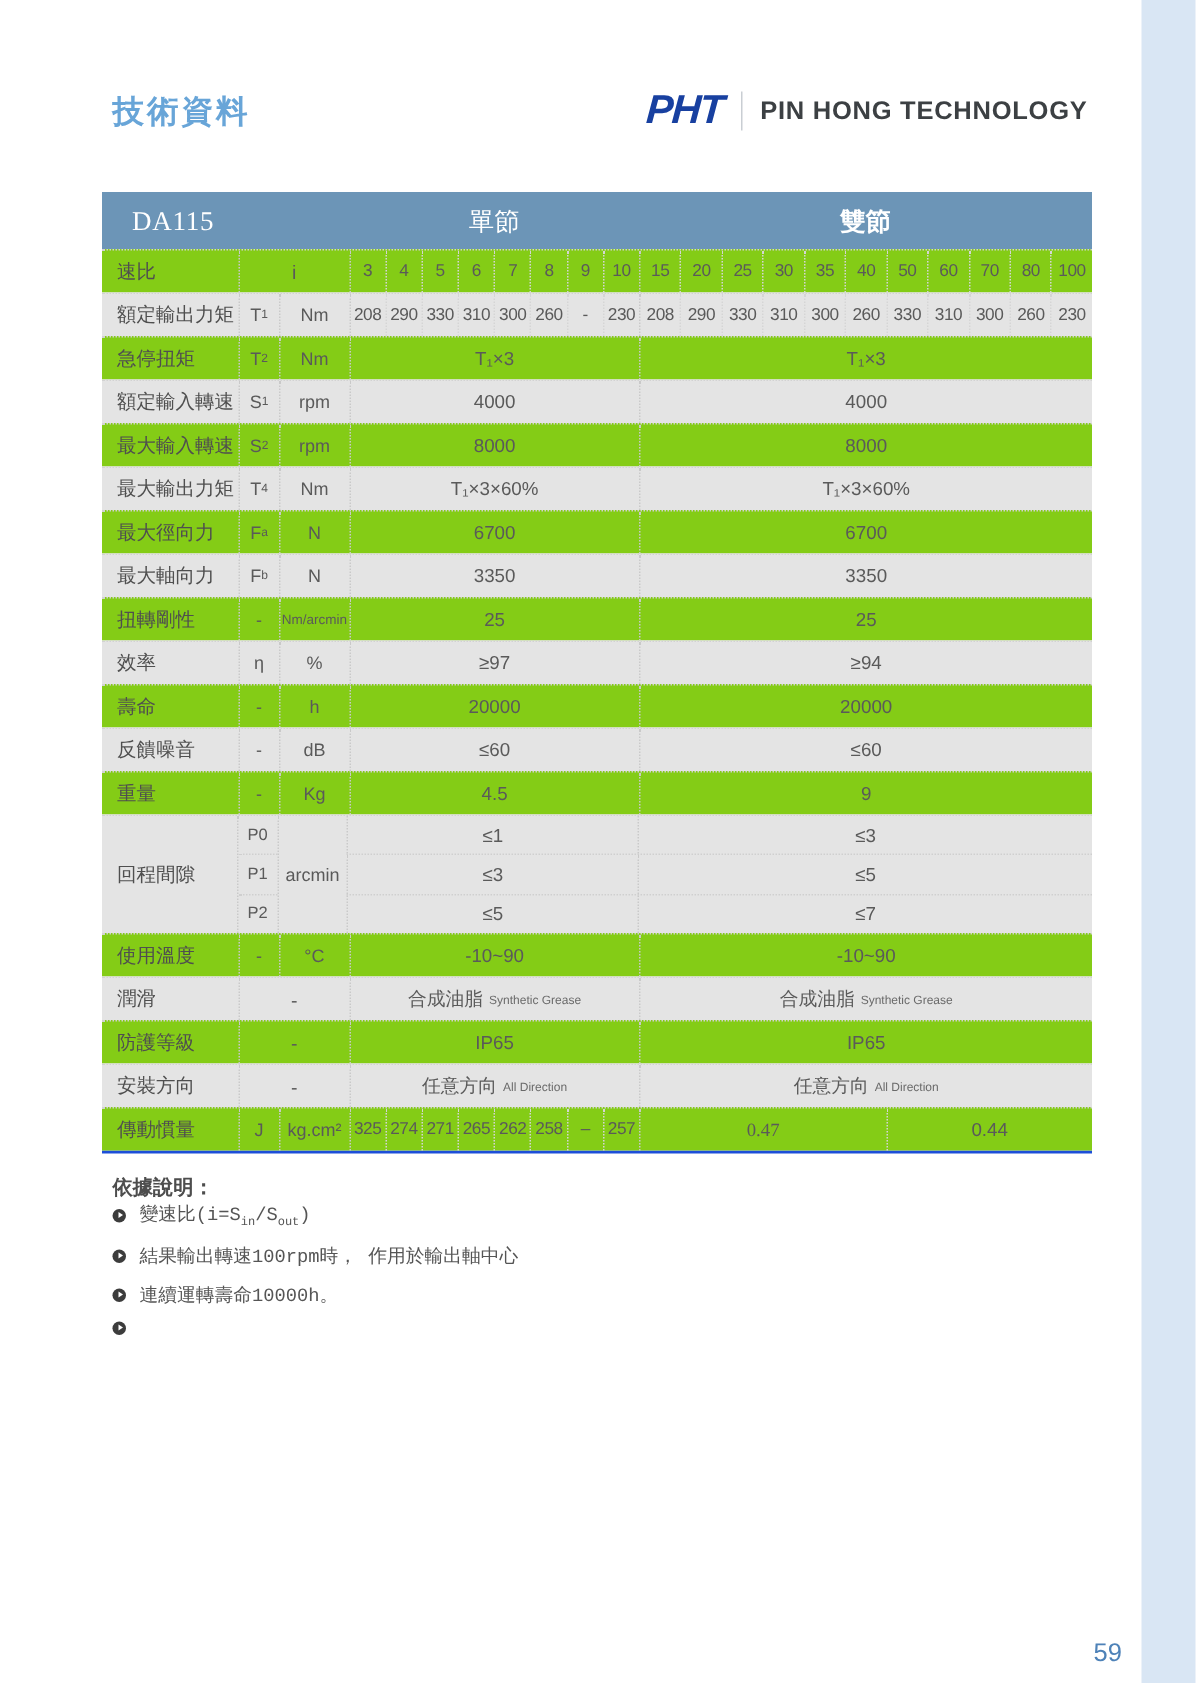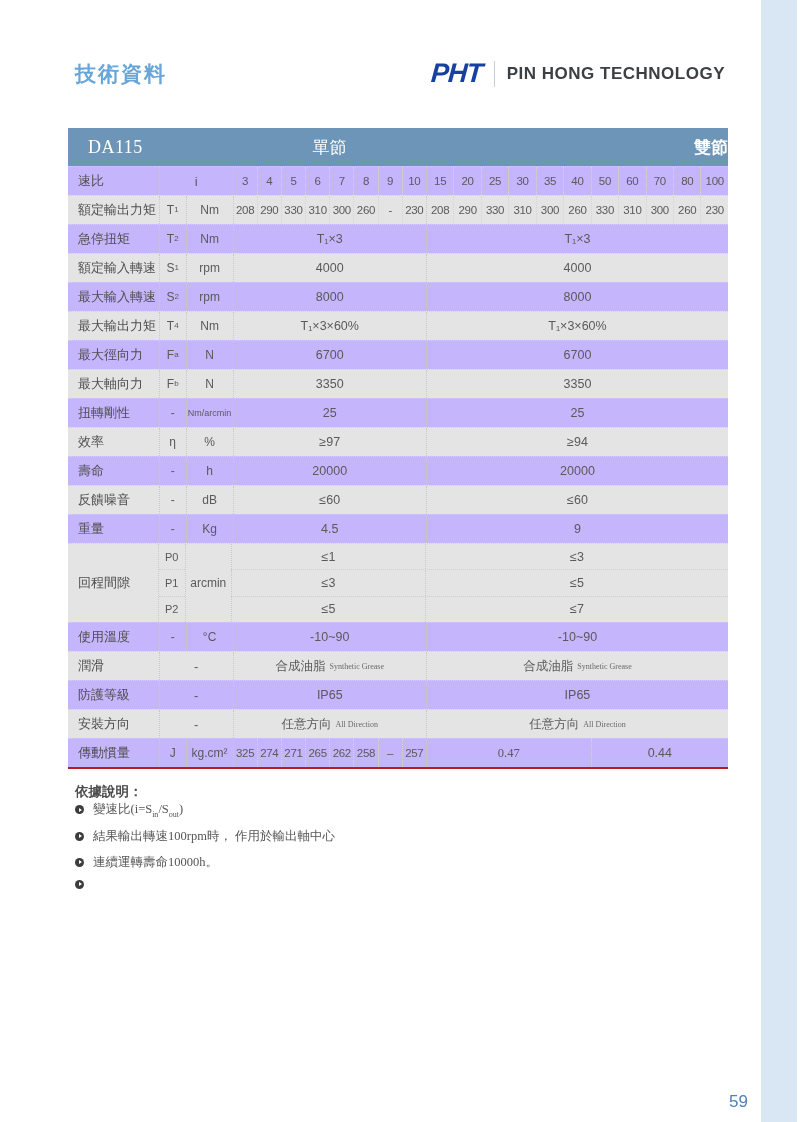--- a/index.html
+++ b/index.html
@@ -11,57 +11,57 @@
 
   
   .top{position:absolute;left:75px;top:58px;width:650px;display:flex;justify-content:space-between;align-items:center;}
   .doc-title{margin:0;font-size:21px;font-weight:700;color:#68a5d8;letter-spacing:2px;font-family:"Liberation Sans","DejaVu Sans",sans-serif;}
   .brand{display:flex;align-items:center;}
   .logo{font-size:27px;font-weight:900;font-style:italic;color:#1840a0;letter-spacing:-1px;transform:skewX(-4deg);font-family:"Liberation Sans","DejaVu Sans",sans-serif;}
   .brand-divider{width:1px;height:26px;background:#c9ced3;margin:0 12px;}
   .company{font-size:17px;font-weight:700;color:#3c4043;letter-spacing:.5px;}
 
   
-  .spec-table{position:absolute;left:68px;top:128px;width:660px;border-bottom:2px solid #b91c1c;font-size:12px;color:#5a5a5a;}
+  .spec-table{position:absolute;left:68px;top:128px;width:660px;border-bottom:2px solid #1d4ed8;font-size:12px;color:#5a5a5a;}
   .t-header{display:flex;height:38px;background:#6c95b7;color:#ffffff;align-items:center;font-family:"Liberation Serif","DejaVu Serif",serif;}
   .th-model{width:165px;box-sizing:border-box;padding-left:20px;font-size:18px;letter-spacing:.5px;}
   .th-single{width:193px;text-align:center;font-size:17px;font-weight:400;}
-  .th-double{width:302px;text-align:right;font-size:17px;font-weight:600;}
-
-  .row{display:flex;height:28px;align-items:stretch;border-top:1px dotted #d2d2d2;background:#c4b5fd;}
+  .th-double{width:302px;text-align:center;font-size:17px;font-weight:600;}
+
+  .row{display:flex;height:28px;align-items:stretch;border-top:1px dotted #d2d2d2;background:#84cc16;}
   .row.shaded{background:#e4e4e4;}
   .cell{display:flex;align-items:center;justify-content:center;box-sizing:border-box;}
   .c-label{width:91px;justify-content:flex-start;padding-left:10px;color:#4f4f4f;font-size:13px;font-family:"Liberation Serif","DejaVu Serif",serif;}
   .c-sym{width:27px;border-left:1px dotted #c9c9c9;font-size:12px;}
   .c-sym sub{font-size:8px;line-height:1;}
   .c-unit{width:47px;border-left:1px dotted #c9c9c9;font-size:12px;}
   .c-unit.tiny{font-size:9px;}
   .c-symunit{width:74px;border-left:1px dotted #c9c9c9;font-size:13px;}
   .sec-single{width:193px;display:flex;border-left:1px dotted #c9c9c9;}
   .sec-double{width:302px;display:flex;border-left:1px dotted #c9c9c9;}
   .dcell{flex:1;display:flex;align-items:center;justify-content:center;font-size:11.5px;letter-spacing:-.3px;}
   .dcell + .dcell{border-left:1px dotted #d5d5d5;}
   .m-cell{flex:1;display:flex;align-items:center;justify-content:center;font-size:12.5px;}
   .i-left{flex:6;display:flex;align-items:center;justify-content:center;font-size:12.5px;font-family:Liberation Serif, serif;}
   .i-right{flex:5;display:flex;align-items:center;justify-content:center;font-size:12.5px;border-left:1px dotted #d5d5d5;}
-  .en-small{font-size:8px;margin-left:4px;color:#6a6a6a;font-family:Liberation Serif, serif;}
+  .en-small{font-size:8px;margin-left:4px;color:#6a6a6a;font-family:Liberation Sans, sans-serif;}
 
   
   .row.backlash{height:78px;}
   .bl-stack{display:flex;flex-direction:column;width:27px;border-left:1px dotted #c9c9c9;box-sizing:border-box;}
   .bl-stack .bl-sub{flex:1;display:flex;align-items:center;justify-content:center;font-size:11px;}
   .bl-sub + .bl-sub{border-top:1px dotted #cfcfcf;}
   .bl-data{display:flex;flex-direction:column;flex:1;}
   .bl-data .bl-line{flex:1;display:flex;}
   .bl-line + .bl-line{border-top:1px dotted #cfcfcf;}
 
   
   .notes{position:absolute;left:75px;top:783px;width:620px;font-family:"Liberation Serif","DejaVu Serif",serif;}
   .notes-title{font-size:13.5px;font-weight:600;color:#4d4d4d;}
-  .notes-list{list-style:none;margin:0;padding:0;}
+  .notes-list{list-style:none;margin:0;padding:0;font-family:Liberation Mono, monospace;}
   .notes-list li{display:flex;align-items:center;margin-bottom:9px;font-size:12.5px;color:#555555;}
   .bullet{width:9px;height:9px;border-radius:50%;background:#3c3c3c;display:inline-flex;align-items:center;justify-content:center;margin-right:9px;flex:0 0 9px;}
   .bullet .tri{width:0;height:0;border-left:3px solid #ffffff;border-top:2px solid transparent;border-bottom:2px solid transparent;margin-left:1px;}
   .note-text sub{font-size:8px;}
 
   .page-number{position:absolute;right:52px;top:1060px;font-size:17px;color:#4e82b8;margin-top:32px;}
 </style>
 </head>
 <body>
 

